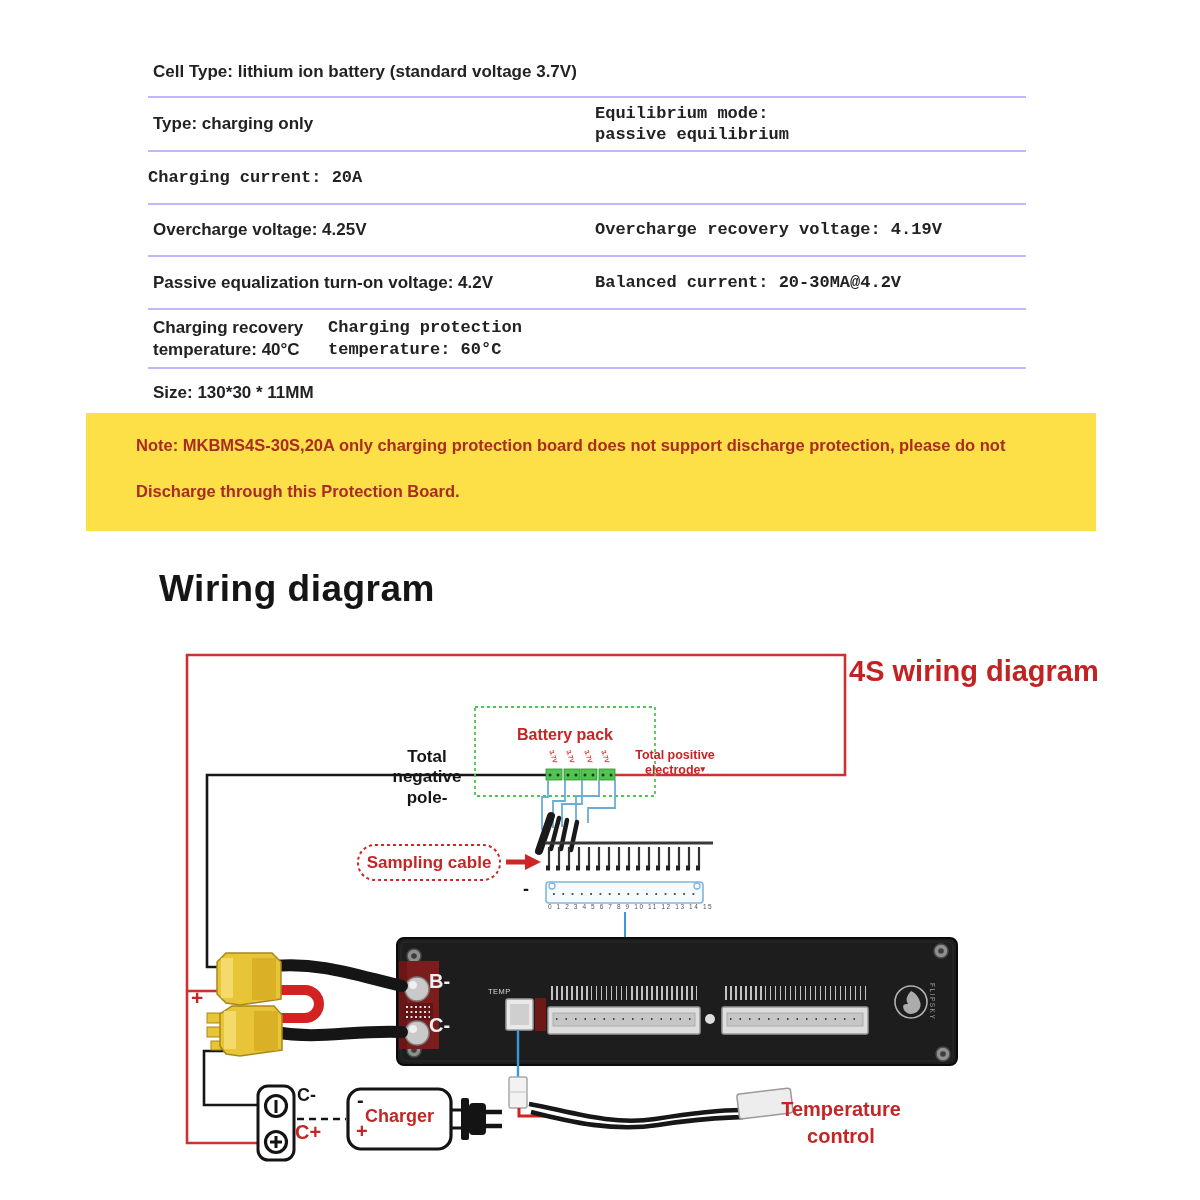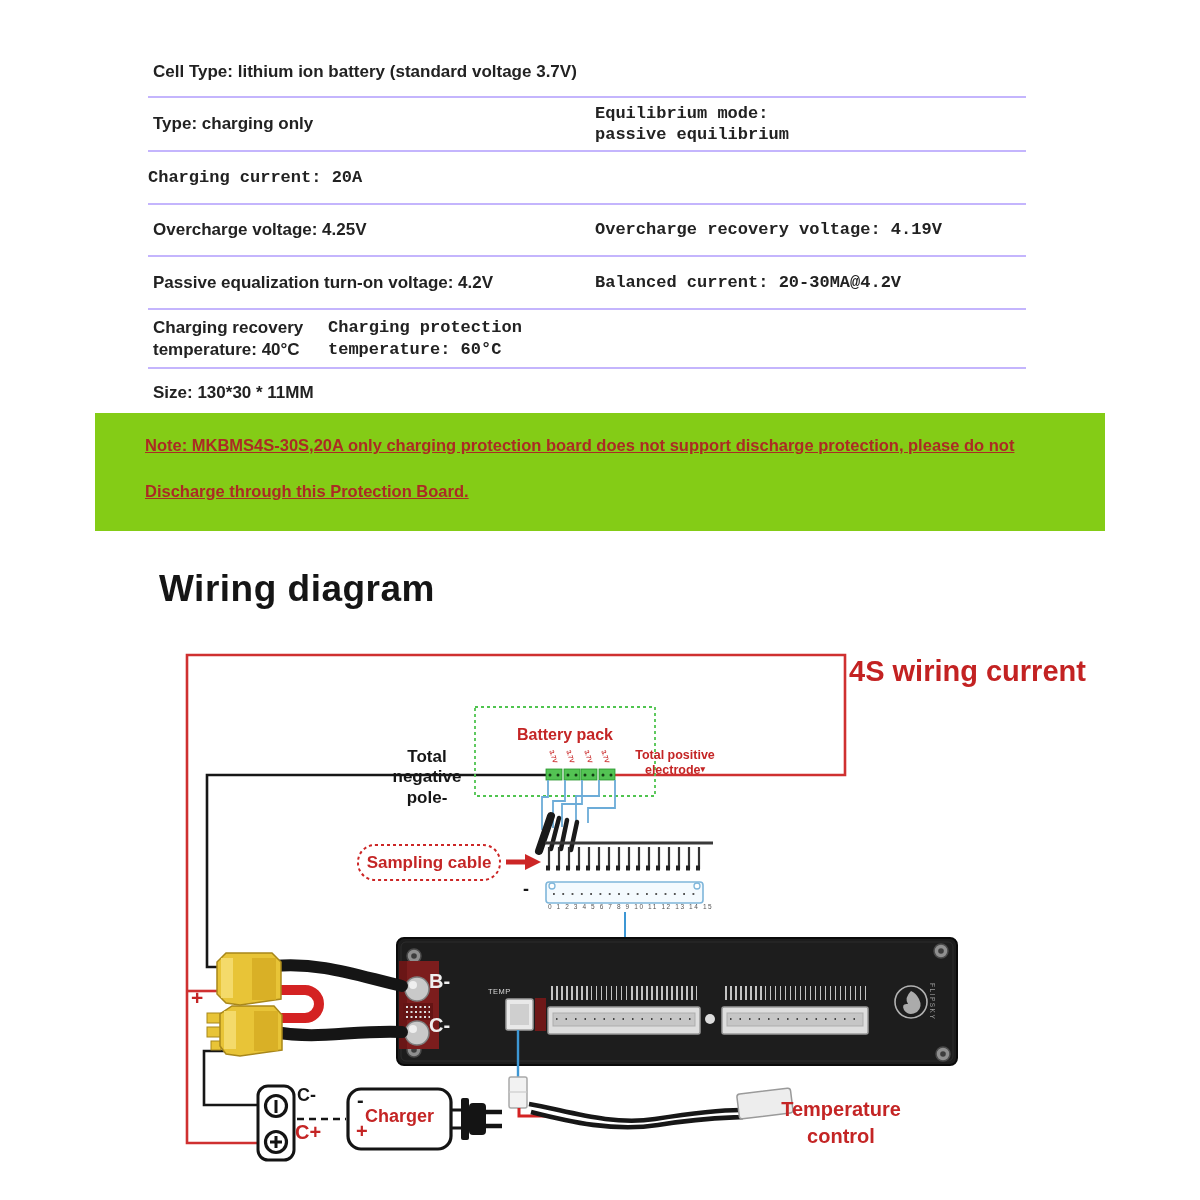--- a/index.html
+++ b/index.html
@@ -6,22 +6,22 @@
   .page{position:relative;width:1200px;height:1200px;background:#ffffff;overflow:hidden;
         font-family:"Liberation Sans",sans-serif;}
   
   .spec-table{position:absolute;left:148px;top:48px;width:878px;font-size:17px;font-weight:700;color:#222;}
   .spec-row{display:flex;align-items:center;border-bottom:2px solid #c4b5fd;}
   .spec-row.last{border-bottom:none;}
   .cl{width:442px;padding-left:5px;line-height:1.25;}
   .cr{flex:1;line-height:1.25;font-family:Liberation Mono, monospace;}
   .mw240{max-width:240px;} .mw300{max-width:300px;} .mw175{max-width:175px;}
   
-  .note{position:absolute;left:95px;top:413px;width:1010px;height:118px;background:#84cc16;
-        color:#ab2b24;font-weight:700;font-size:16.5px;box-sizing:border-box;padding:22px 0 0 50px;text-decoration:underline;}
+  .note{position:absolute;left:86px;top:413px;width:1010px;height:118px;background:#fde047;
+        color:#ab2b24;font-weight:700;font-size:16.5px;box-sizing:border-box;padding:22px 0 0 50px;}
   .note-line{margin-bottom:26px;line-height:20px;}
   
   .wiring-title{position:absolute;left:159px;top:568px;margin:0;font-size:37px;font-weight:800;
         color:#151515;letter-spacing:.5px;}
   .fours-title{position:absolute;left:849px;top:655px;font-size:29px;font-weight:800;color:#c32222;}
   
   .lbl{position:absolute;font-weight:700;white-space:nowrap;}
   .red{color:#c42525;} .blk{color:#161616;} .wht{color:#efefef;}
   .ctr{text-align:center;white-space:normal;}
   .battery-pack{left:475px;top:726px;width:180px;font-size:16px;}
@@ -86,21 +86,21 @@
       <div class="cr"></div>
     </div>
   </div>
 
   <div class="note">
     <div class="note-line">Note: MKBMS4S-30S,20A only charging protection board does not support discharge protection, please do not</div>
     <div class="note-line">Discharge through this Protection Board.</div>
   </div>
 
   <h1 class="wiring-title">Wiring diagram</h1>
-  <div class="fours-title">4S wiring current</div>
+  <div class="fours-title">4S wiring diagram</div>
 
   <svg class="diagram-svg" width="1200" height="570" viewBox="0 630 1200 570">
 
     <path d="M263,1143 H187 V655 H845 V775 H615" fill="none" stroke="#cf3030" stroke-width="2.6"></path>
 
     <path d="M187,991 H219" fill="none" stroke="#cf3030" stroke-width="2.6"></path>
 
     <path d="M547,775 H207 V967 H221" fill="none" stroke="#161616" stroke-width="2.6"></path>
 
     <path d="M228,1051 H204 V1105 H263" fill="none" stroke="#161616" stroke-width="2.6"></path>

